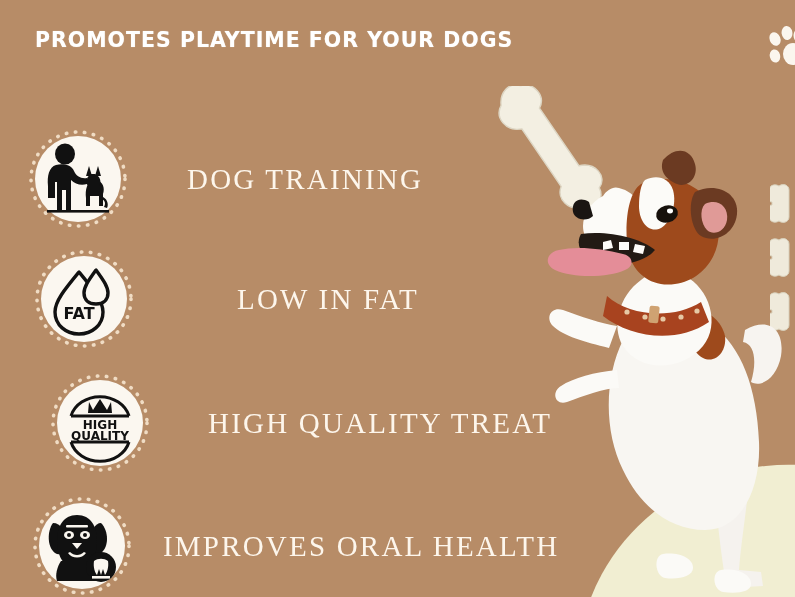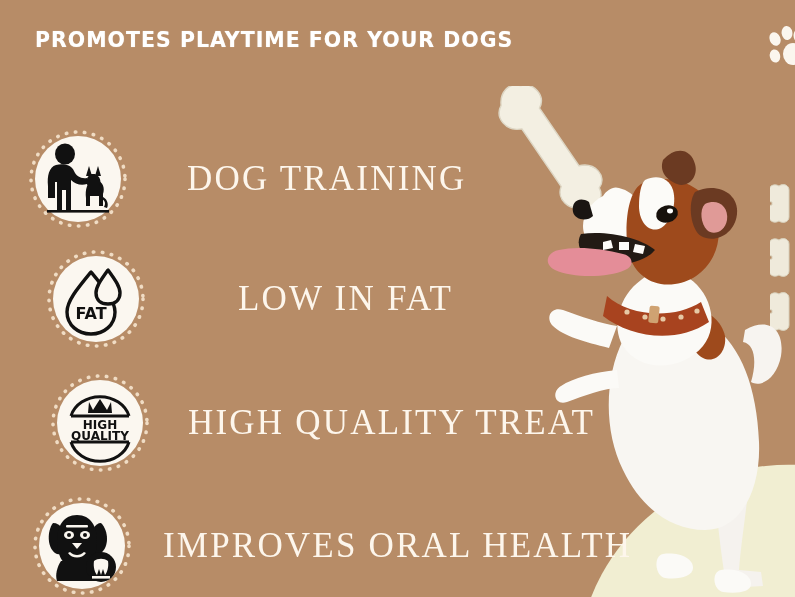--- a/index.html
+++ b/index.html
@@ -89,21 +89,21 @@
     top:0;
     width:560px;
     height:597px;
   }
   .feature{
     position:absolute;
     display:flex;
     align-items:center;
   }
   .feature.f1{left:26px;  top:127px;}
-  .feature.f2{left:44px;  top:247px;}
+  .feature.f2{left:32px;  top:247px;gap:11px;}
   .feature.f3{left:48px;  top:371px;}
   .feature.f4{left:30px;  top:494px;}
 
   .badge{
     position:relative;
     width:104px;
     height:104px;
     flex:0 0 104px;
   }
   .badge .ring{
@@ -119,27 +119,27 @@
   }
   .badge .glyph{
     position:absolute;
     left:9px; top:9px;
     width:86px; height:86px;
   }
 
   .feat-label{
     color:#fdf6ec;
     font-family:"Liberation Serif", serif;
-    font-size:35px;
+    font-size:29px;
     letter-spacing:2.2px;
     white-space:nowrap;
   }
   .feature.f1 .feat-label{margin-left:57px;}
   .feature.f2 .feat-label{margin-left:90px;}
-  .feature.f3 .feat-label{margin-left:36px;}
+  .feature.f3 .feat-label{margin-left:56px;}
   .feature.f4 .feat-label{margin-left:29px;}
 </style>
 </head>
 <body>
 
 <div class="banner">
 
   <div class="cream-blob"></div>
 
   <div class="headline">PROMOTES PLAYTIME FOR YOUR DOGS</div>

